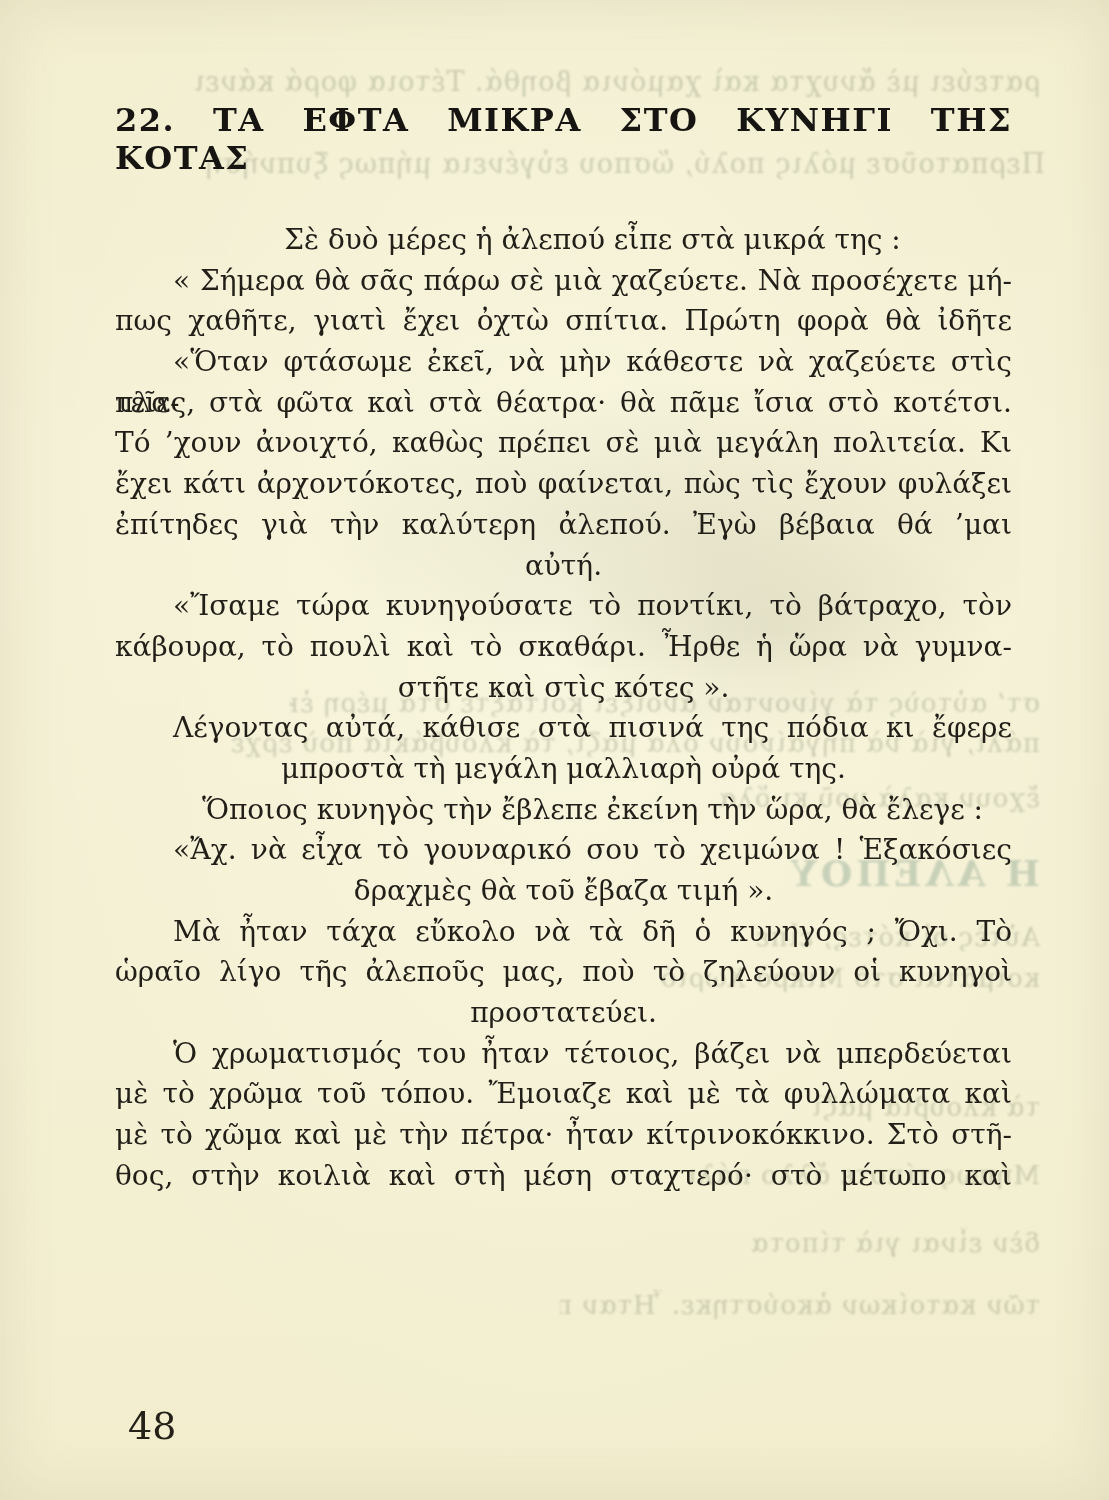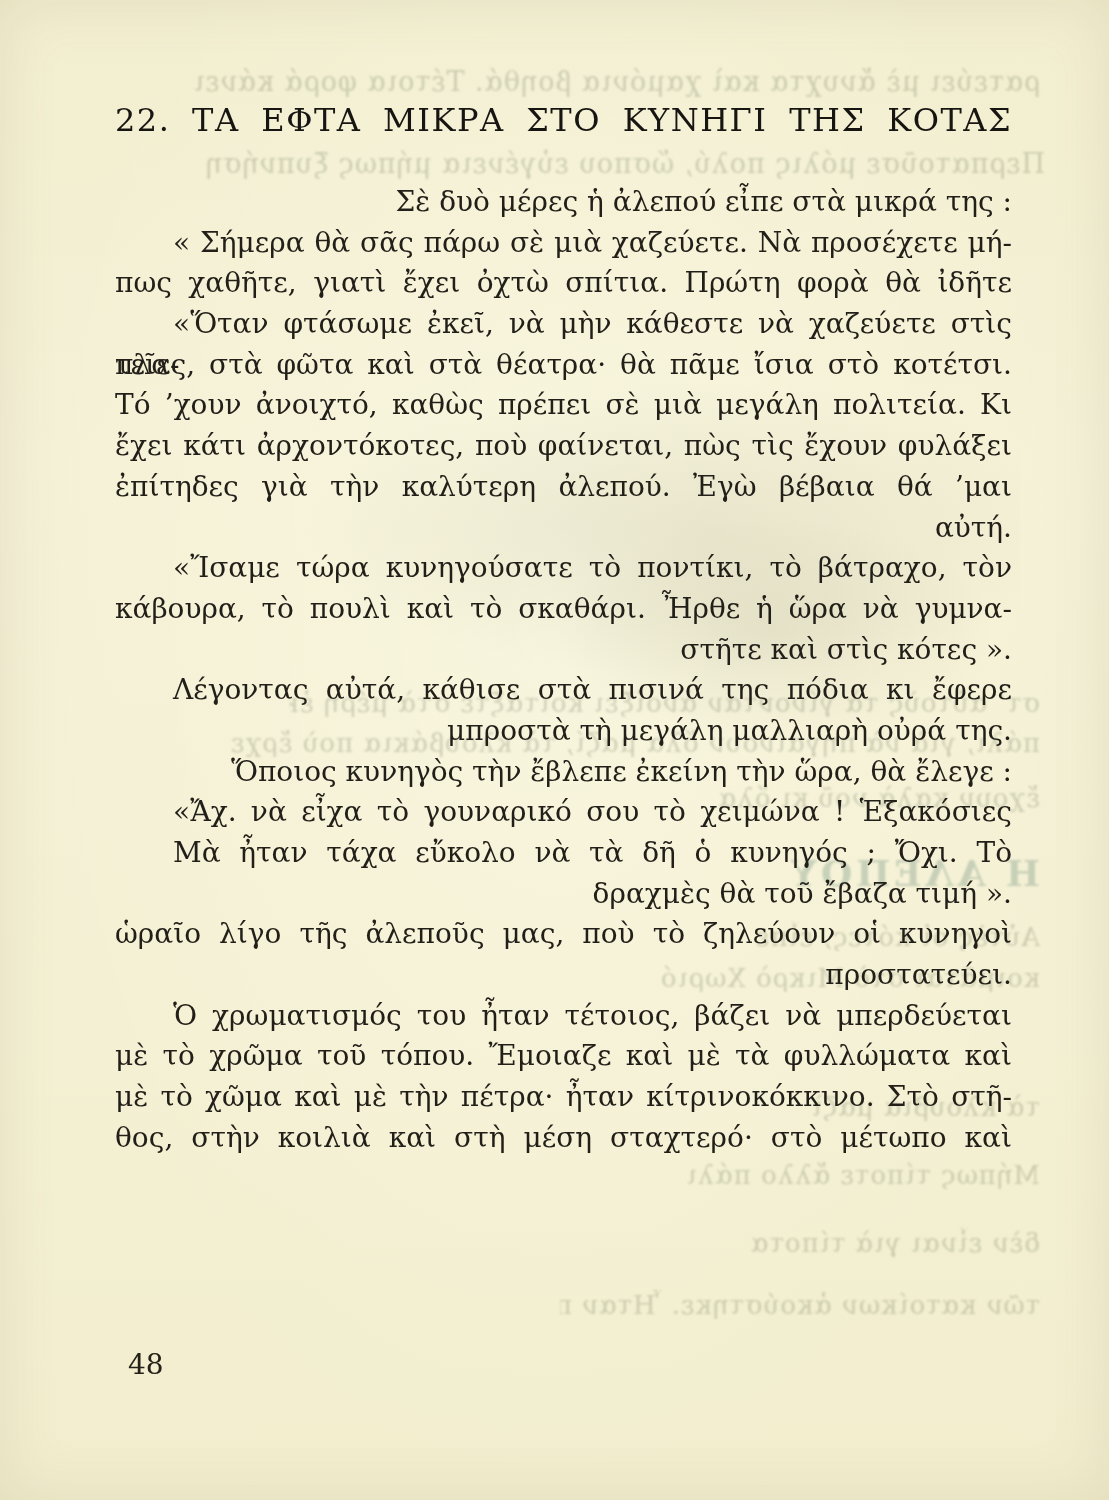--- a/index.html
+++ b/index.html
@@ -41,47 +41,47 @@
   .smudge.b{
     left:560px;top:520px;width:430px;height:220px;
     background:radial-gradient(ellipse at 50% 50%, rgba(140,140,110,0.14), rgba(0,0,0,0) 72%);
   }
   .content{
     position:absolute;
     left:115px;top:101px;width:897px;
     color:#221f19;
   }
   .chapter-title{
-    font-weight:normal;
+    font-weight:bold;
     font-size:32px;
     letter-spacing:1.5px;
     word-spacing:10px;
     text-align:justify;
     text-align-last:justify;
     color:#171511;
     margin:0 0 43px 0;
     white-space:normal;
   }
   .story{font-size:28px;}
   .line{
     height:40.7px;
     line-height:40.7px;
     white-space:nowrap;
-    text-align:right;
+    text-align:center;
   }
   .line.just{
     white-space:normal;
     text-align:justify;
     text-align-last:justify;
   }
   .line.first{text-indent:58px;}
   .page-number{
     position:absolute;
-    left:128px;top:1348px;
-    font-size:28px;
+    left:128px;top:1404px;
+    font-size:38px;
     color:#242118;
   }
 </style>
 </head>
 <body>
 
 <div class="page">
 
   <div class="ghost-layer">
     <div class="smudge a"></div>
@@ -114,22 +114,22 @@
         <div class="line just">ἔχει κάτι ἀρχοντόκοτες, ποὺ φαίνεται, πὼς τὶς ἔχουν φυλάξει</div>
         <div class="line just">ἐπίτηδες γιὰ τὴν καλύτερη ἀλεπού. Ἐγὼ βέβαια θά ’μαι</div>
         <div class="line">αὐτή.</div>
         <div class="line first just">«Ἴσαμε τώρα κυνηγούσατε τὸ ποντίκι, τὸ βάτραχο, τὸν</div>
         <div class="line just">κάβουρα, τὸ πουλὶ καὶ τὸ σκαθάρι. Ἦρθε ἡ ὥρα νὰ γυμνα-</div>
         <div class="line">στῆτε καὶ στὶς κότες ».</div>
         <div class="line first just">Λέγοντας αὐτά, κάθισε στὰ πισινά της πόδια κι ἔφερε</div>
         <div class="line">μπροστὰ τὴ μεγάλη μαλλιαρὴ οὐρά της.</div>
         <div class="line first">Ὅποιος κυνηγὸς τὴν ἔβλεπε ἐκείνη τὴν ὥρα, θὰ ἔλεγε :</div>
         <div class="line first just">«Ἄχ. νὰ εἶχα τὸ γουναρικό σου τὸ χειμώνα ! Ἑξακόσιες</div>
+        <div class="line">δραχμὲς θὰ τοῦ ἔβαζα τιμή ».</div>
         <div class="line first just">Μὰ ἦταν τάχα εὔκολο νὰ τὰ δῆ ὁ κυνηγός ; Ὄχι. Τὸ</div>
-        <div class="line">δραχμὲς θὰ τοῦ ἔβαζα τιμή ».</div>
         <div class="line just">ὡραῖο λίγο τῆς ἀλεποῦς μας, ποὺ τὸ ζηλεύουν οἱ κυνηγοὶ</div>
         <div class="line">προστατεύει.</div>
         <div class="line first just">Ὁ χρωματισμός του ἦταν τέτοιος, βάζει νὰ μπερδεύεται</div>
         <div class="line just">μὲ τὸ χρῶμα τοῦ τόπου. Ἔμοιαζε καὶ μὲ τὰ φυλλώματα καὶ</div>
         <div class="line just">μὲ τὸ χῶμα καὶ μὲ τὴν πέτρα· ἦταν κίτρινοκόκκινο. Στὸ στῆ-</div>
         <div class="line just">θος, στὴν κοιλιὰ καὶ στὴ μέση σταχτερό· στὸ μέτωπο καὶ</div>
       </div>
   </div>
 
   <div class="page-number">48</div>

